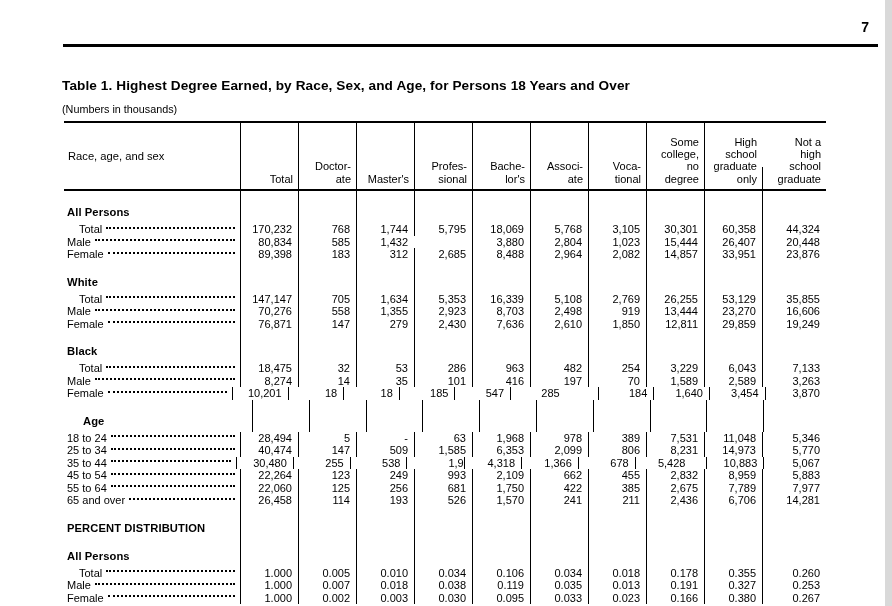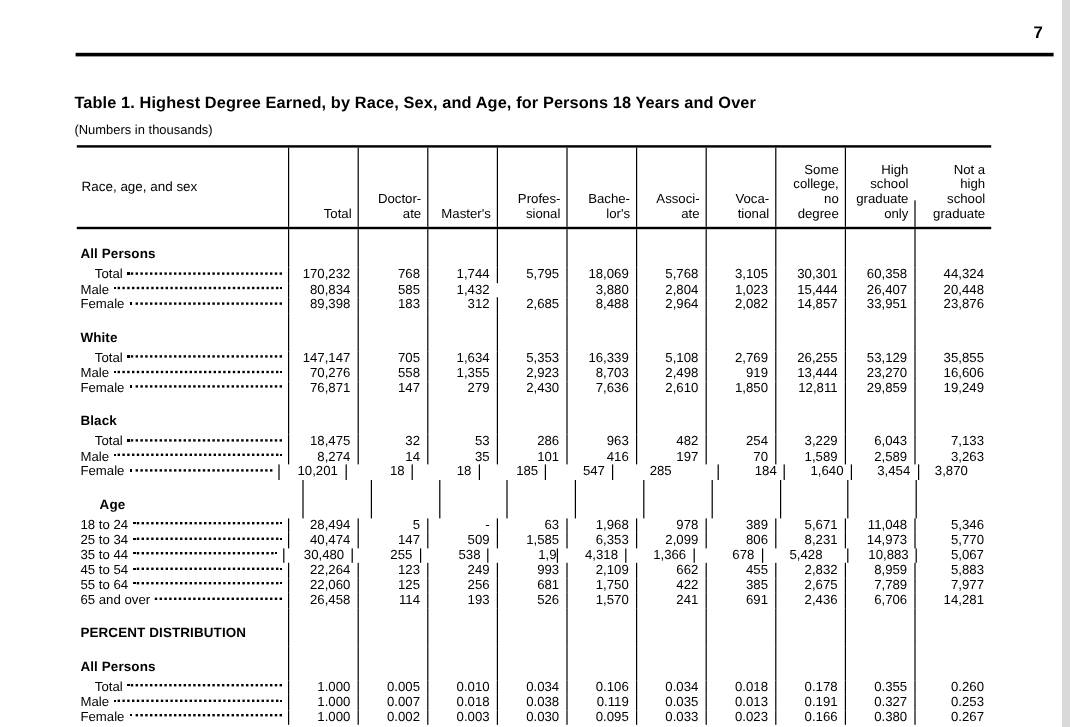--- a/index.html
+++ b/index.html
@@ -320,21 +320,21 @@
           </div>
           <div class="cell" style="width: 58px;">10,201</div>
           <div class="cell" style="width: 58px;">18</div>
           <div class="cell" style="width: 58px;">18</div>
           <div class="cell" style="width: 58px;">185</div>
           <div class="cell" style="width: 58px;">547</div>
           <div class="cell" style="width: 58px;">285</div>
           <div class="cell" style="width: 58px; margin-left: 32px;">184</div>
           <div class="cell" style="width: 58px;">1,640</div>
           <div class="cell" style="width: 58px;">3,454</div>
-          <div class="cell" style="width: 64px; text-align: center;">3,870</div>
+          <div class="cell" style="width: 64px;">3,870</div>
         </div>
         <div class="row section">
           <div class="stubcell" style="width: 176px; margin-left: 16px;">
             <div class="row-label">Age</div>
           </div>
           <div class="cell" style="width: 58px;"></div>
           <div class="cell" style="width: 58px;"></div>
           <div class="cell" style="width: 58px;"></div>
           <div class="cell" style="width: 58px;"></div>
           <div class="cell" style="width: 58px;"></div>
@@ -349,21 +349,21 @@
             <div class="row-label">18 to 24</div>
             <div class="leader"></div>
           </div>
           <div class="cell" style="width: 58px;">28,494</div>
           <div class="cell" style="width: 58px;">5</div>
           <div class="cell" style="width: 58px;">-</div>
           <div class="cell" style="width: 58px;">63</div>
           <div class="cell" style="width: 58px;">1,968</div>
           <div class="cell" style="width: 58px;">978</div>
           <div class="cell" style="width: 58px;">389</div>
-          <div class="cell" style="width: 58px;">5,671</div>
+          <div class="cell" style="width: 58px;">7,531</div>
           <div class="cell" style="width: 58px;">11,048</div>
           <div class="cell" style="width: 64px;">5,346</div>
         </div>
         <div class="row data">
           <div class="stubcell" style="width: 176px;">
             <div class="row-label">25 to 34</div>
             <div class="leader"></div>
           </div>
           <div class="cell" style="width: 58px;">40,474</div>
           <div class="cell" style="width: 58px;">147</div>
@@ -428,21 +428,21 @@
           <div class="stubcell" style="width: 176px;">
             <div class="row-label">65 and over</div>
             <div class="leader"></div>
           </div>
           <div class="cell" style="width: 58px;">26,458</div>
           <div class="cell" style="width: 58px;">114</div>
           <div class="cell" style="width: 58px;">193</div>
           <div class="cell" style="width: 58px;">526</div>
           <div class="cell" style="width: 58px;">1,570</div>
           <div class="cell" style="width: 58px;">241</div>
-          <div class="cell" style="width: 58px;">691</div>
+          <div class="cell" style="width: 58px;">211</div>
           <div class="cell" style="width: 58px;">2,436</div>
           <div class="cell" style="width: 58px;">6,706</div>
           <div class="cell" style="width: 64px; padding-left: 17px;">14,281</div>
         </div>
         <div class="row section">
           <div class="stubcell" style="width: 176px;">
             <div class="row-label">PERCENT DISTRIBUTION</div>
           </div>
           <div class="cell" style="width: 58px;"></div>
           <div class="cell" style="width: 58px;"></div>

